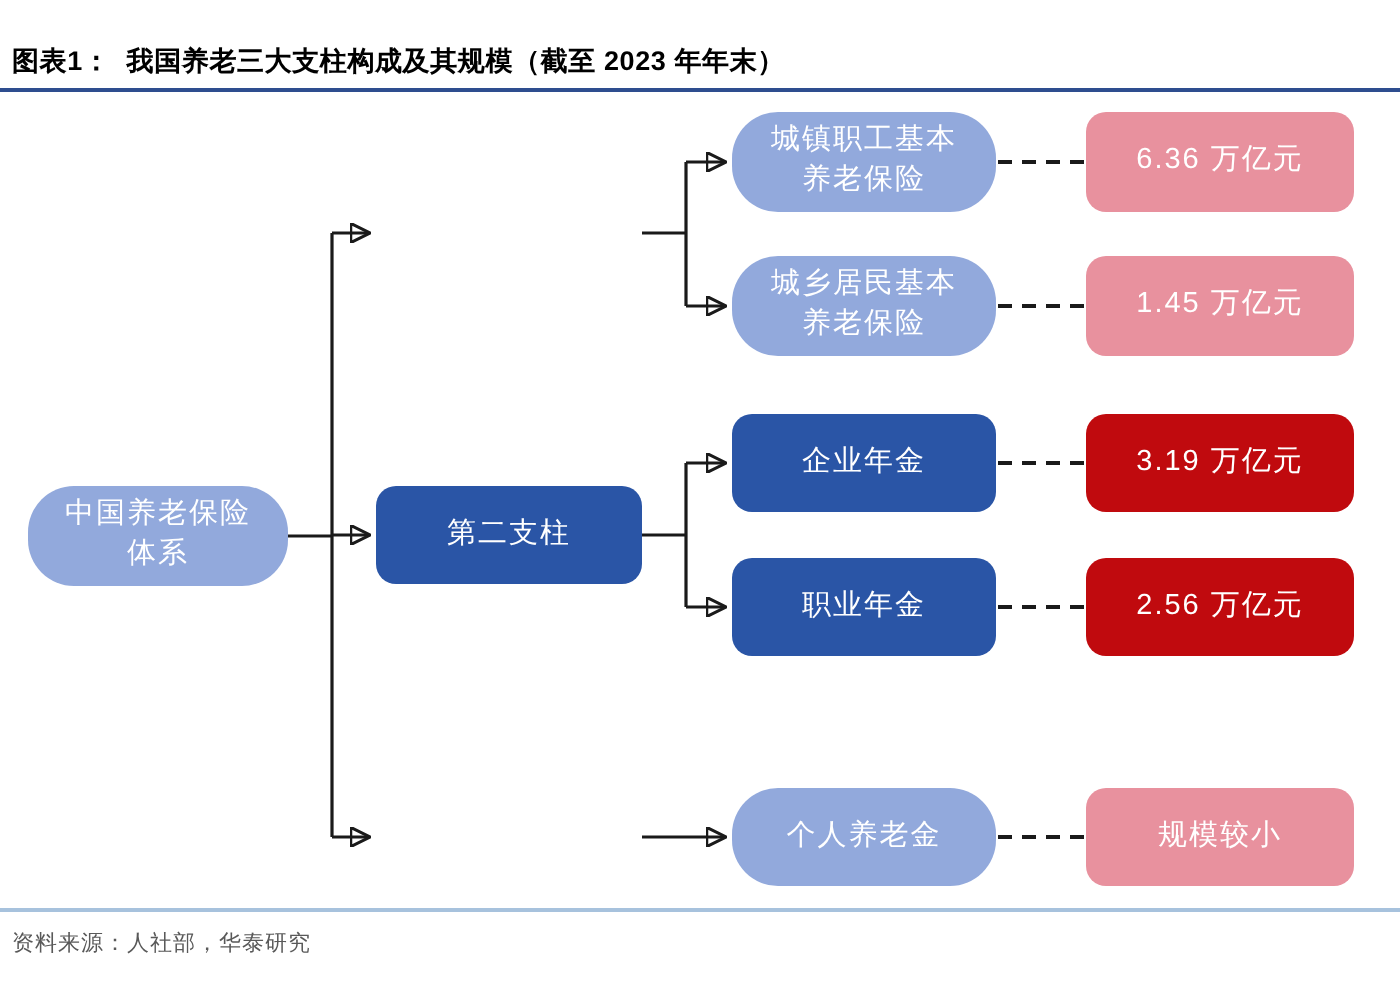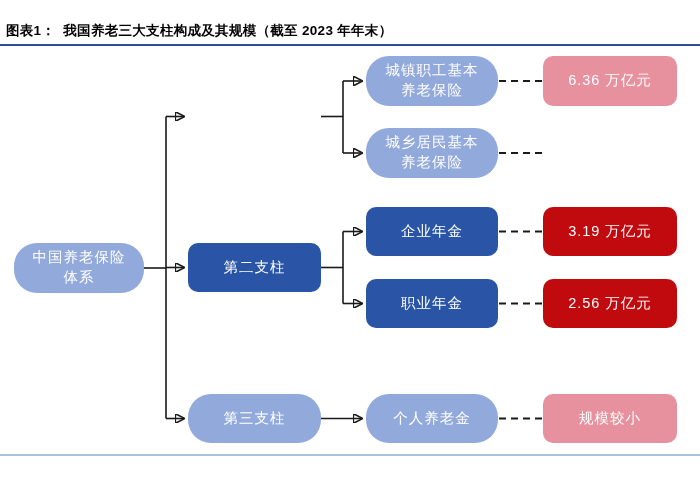--- a/index.html
+++ b/index.html
@@ -101,23 +101,20 @@
   </svg>
 
   <div class="node blue-light root">
     <span>中国养老保险
 体系</span>
   </div>
 
   <div class="node blue-dark pillar p2 bold-label">
     <span>第二支柱</span>
   </div>
-  <div class="node blue-light pillar p3">
-    <span>第三支柱</span>
-  </div>
 
   <div class="node blue-light mid row1">
     <span>城镇职工基本
 养老保险</span>
   </div>
   <div class="node blue-light mid row2">
     <span>城乡居民基本
 养老保险</span>
   </div>
   <div class="node blue-dark mid row3">
@@ -126,25 +123,29 @@
   <div class="node blue-dark mid row4">
     <span>职业年金</span>
   </div>
   <div class="node blue-light mid row5">
     <span>个人养老金</span>
   </div>
 
   <div class="node pink right row1">
     <span>6.36 万亿元</span>
   </div>
+  <div class="node pink right row2">
+    <span>1.45 万亿元</span>
+  </div>
   <div class="node red right row3 bold-label">
     <span>3.19 万亿元</span>
   </div>
   <div class="node red right row4 bold-label">
     <span>2.56 万亿元</span>
   </div>
   <div class="node pink right row5">
     <span>规模较小</span>
   </div>
 
   <div class="bottom-divider"></div>
+  <div class="source-note">资料来源：人社部，华泰研究</div>
 
 </div>
 
 </body></html>

